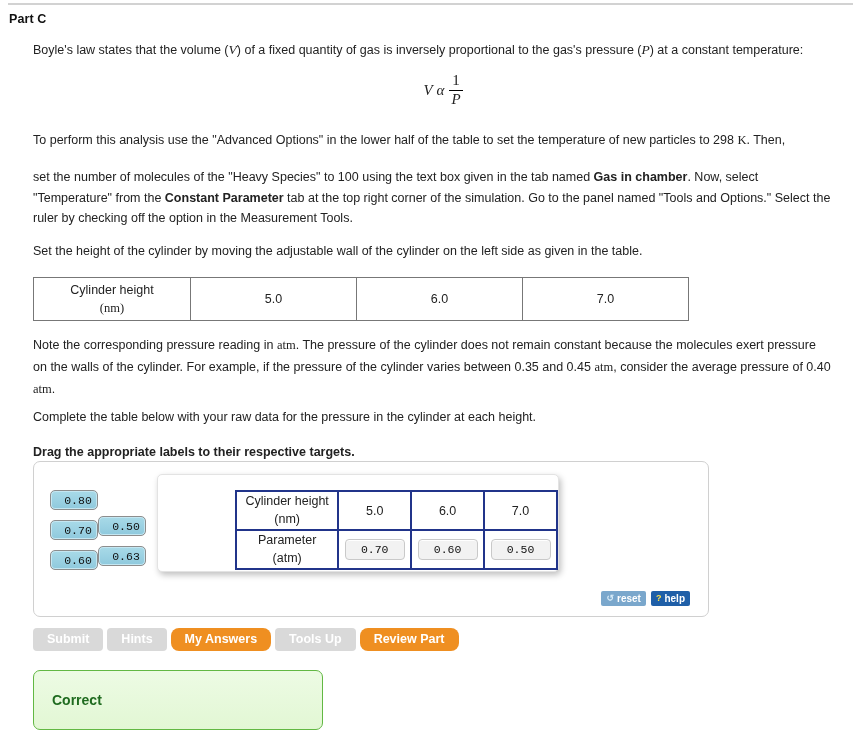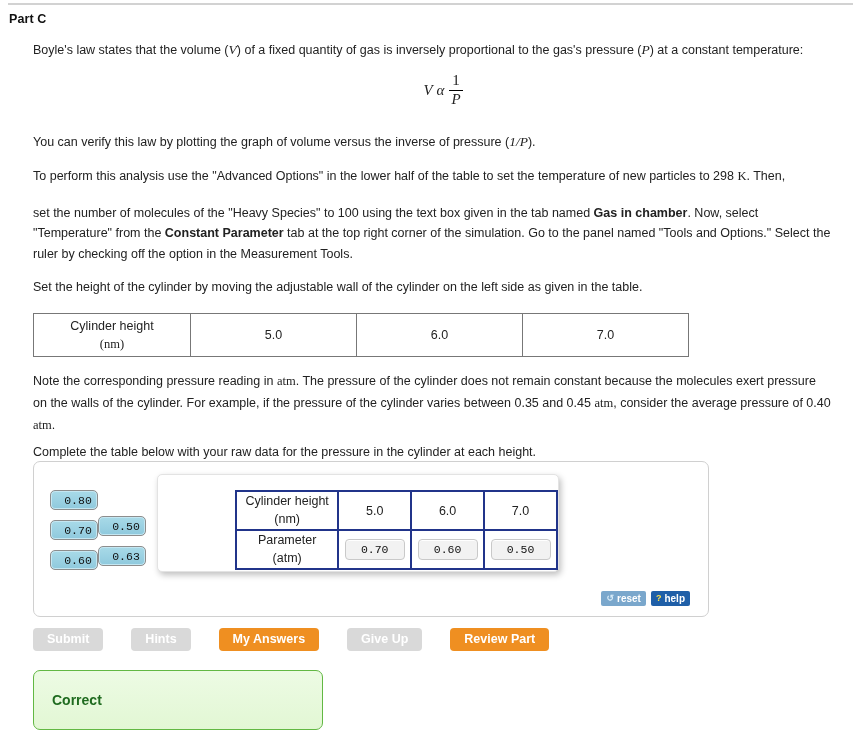--- a/index.html
+++ b/index.html
@@ -224,21 +224,21 @@
     font-weight: bold;
   }
   .mini-btn.help .mini-ico { color: #ffe24a; }
 
   
   .actions {
     position: absolute;
     left: 33px;
     top: 628px;
     display: flex;
-    gap: 28px;
+    gap: 4px;
     align-items: center;
   }
   .btn {
     height: 23px;
     line-height: 23px;
     padding: 0 14px;
     border-radius: 4px;
     font-size: 12.5px;
     font-weight: bold;
     text-align: center;
@@ -247,20 +247,21 @@
     border: none;
   }
   .btn.disabled {
     background: #d9d9d9;
     color: #ffffff;
     cursor: default;
   }
   .btn.primary {
     background: #ef8f21;
     color: #ffffff;
+    border-radius: 8px;
   }
 
   
   .correct-box {
     position: absolute;
     left: 33px;
     top: 670px;
     width: 290px;
     height: 60px;
     background: linear-gradient(#edfbe4, #e2f7d4);
@@ -290,23 +291,20 @@
   <p class="para">
     <span>Boyle's law states that the volume (</span><span class="mi">V</span><span>) of a fixed quantity of gas is inversely proportional to the gas's pressure (</span><span class="mi">P</span><span>) at a constant temperature:</span>
   </p>
 
   <div class="formula">
     <span class="fwrap">
       <span class="vsym">V</span><span class="alpha">α</span><span class="frac"><span class="num">1</span><span class="den">P</span></span>
     </span>
   </div>
 
-  <p class="para">
-    <span>You can verify this law by plotting the graph of volume versus the inverse of pressure (</span><span class="mi">1/P</span><span>).</span>
-  </p>
 
   <p class="para" style="margin-top:12px;">
     <span>To perform this analysis use the "Advanced Options" in the lower half of the table to set the temperature of new particles to 298 </span><span class="unit">K</span><span>. Then,</span>
   </p>
 
   <p class="para" style="margin-top:15px; line-height:1.62;">
     <span>set the number of molecules of the "Heavy Species" to 100 using the text box given in the tab named </span><span class="bold">Gas in chamber</span><span>. Now, select "Temperature" from the </span><span class="bold">Constant Parameter</span><span> tab at the top right corner of the simulation. Go to the panel named "Tools and Options." Select the ruler by checking off the option in the Measurement Tools.</span>
   </p>
 
   <p class="para" style="margin-top:13px;">Set the height of the cylinder by moving the adjustable wall of the cylinder on the left side as given in the table.</p>
@@ -386,19 +384,19 @@
       <span>help</span>
     </div>
   </div>
 
 </div>
 
 <div class="actions">
   <div class="btn disabled">Submit</div>
   <div class="btn disabled">Hints</div>
   <div class="btn primary">My Answers</div>
-  <div class="btn disabled">Give Up</div>
+  <div class="btn disabled">Tools Up</div>
   <div class="btn primary">Review Part</div>
 </div>
 
 <div class="correct-box">
   <div class="correct-text">Correct</div>
 </div>
 
 </body></html>

